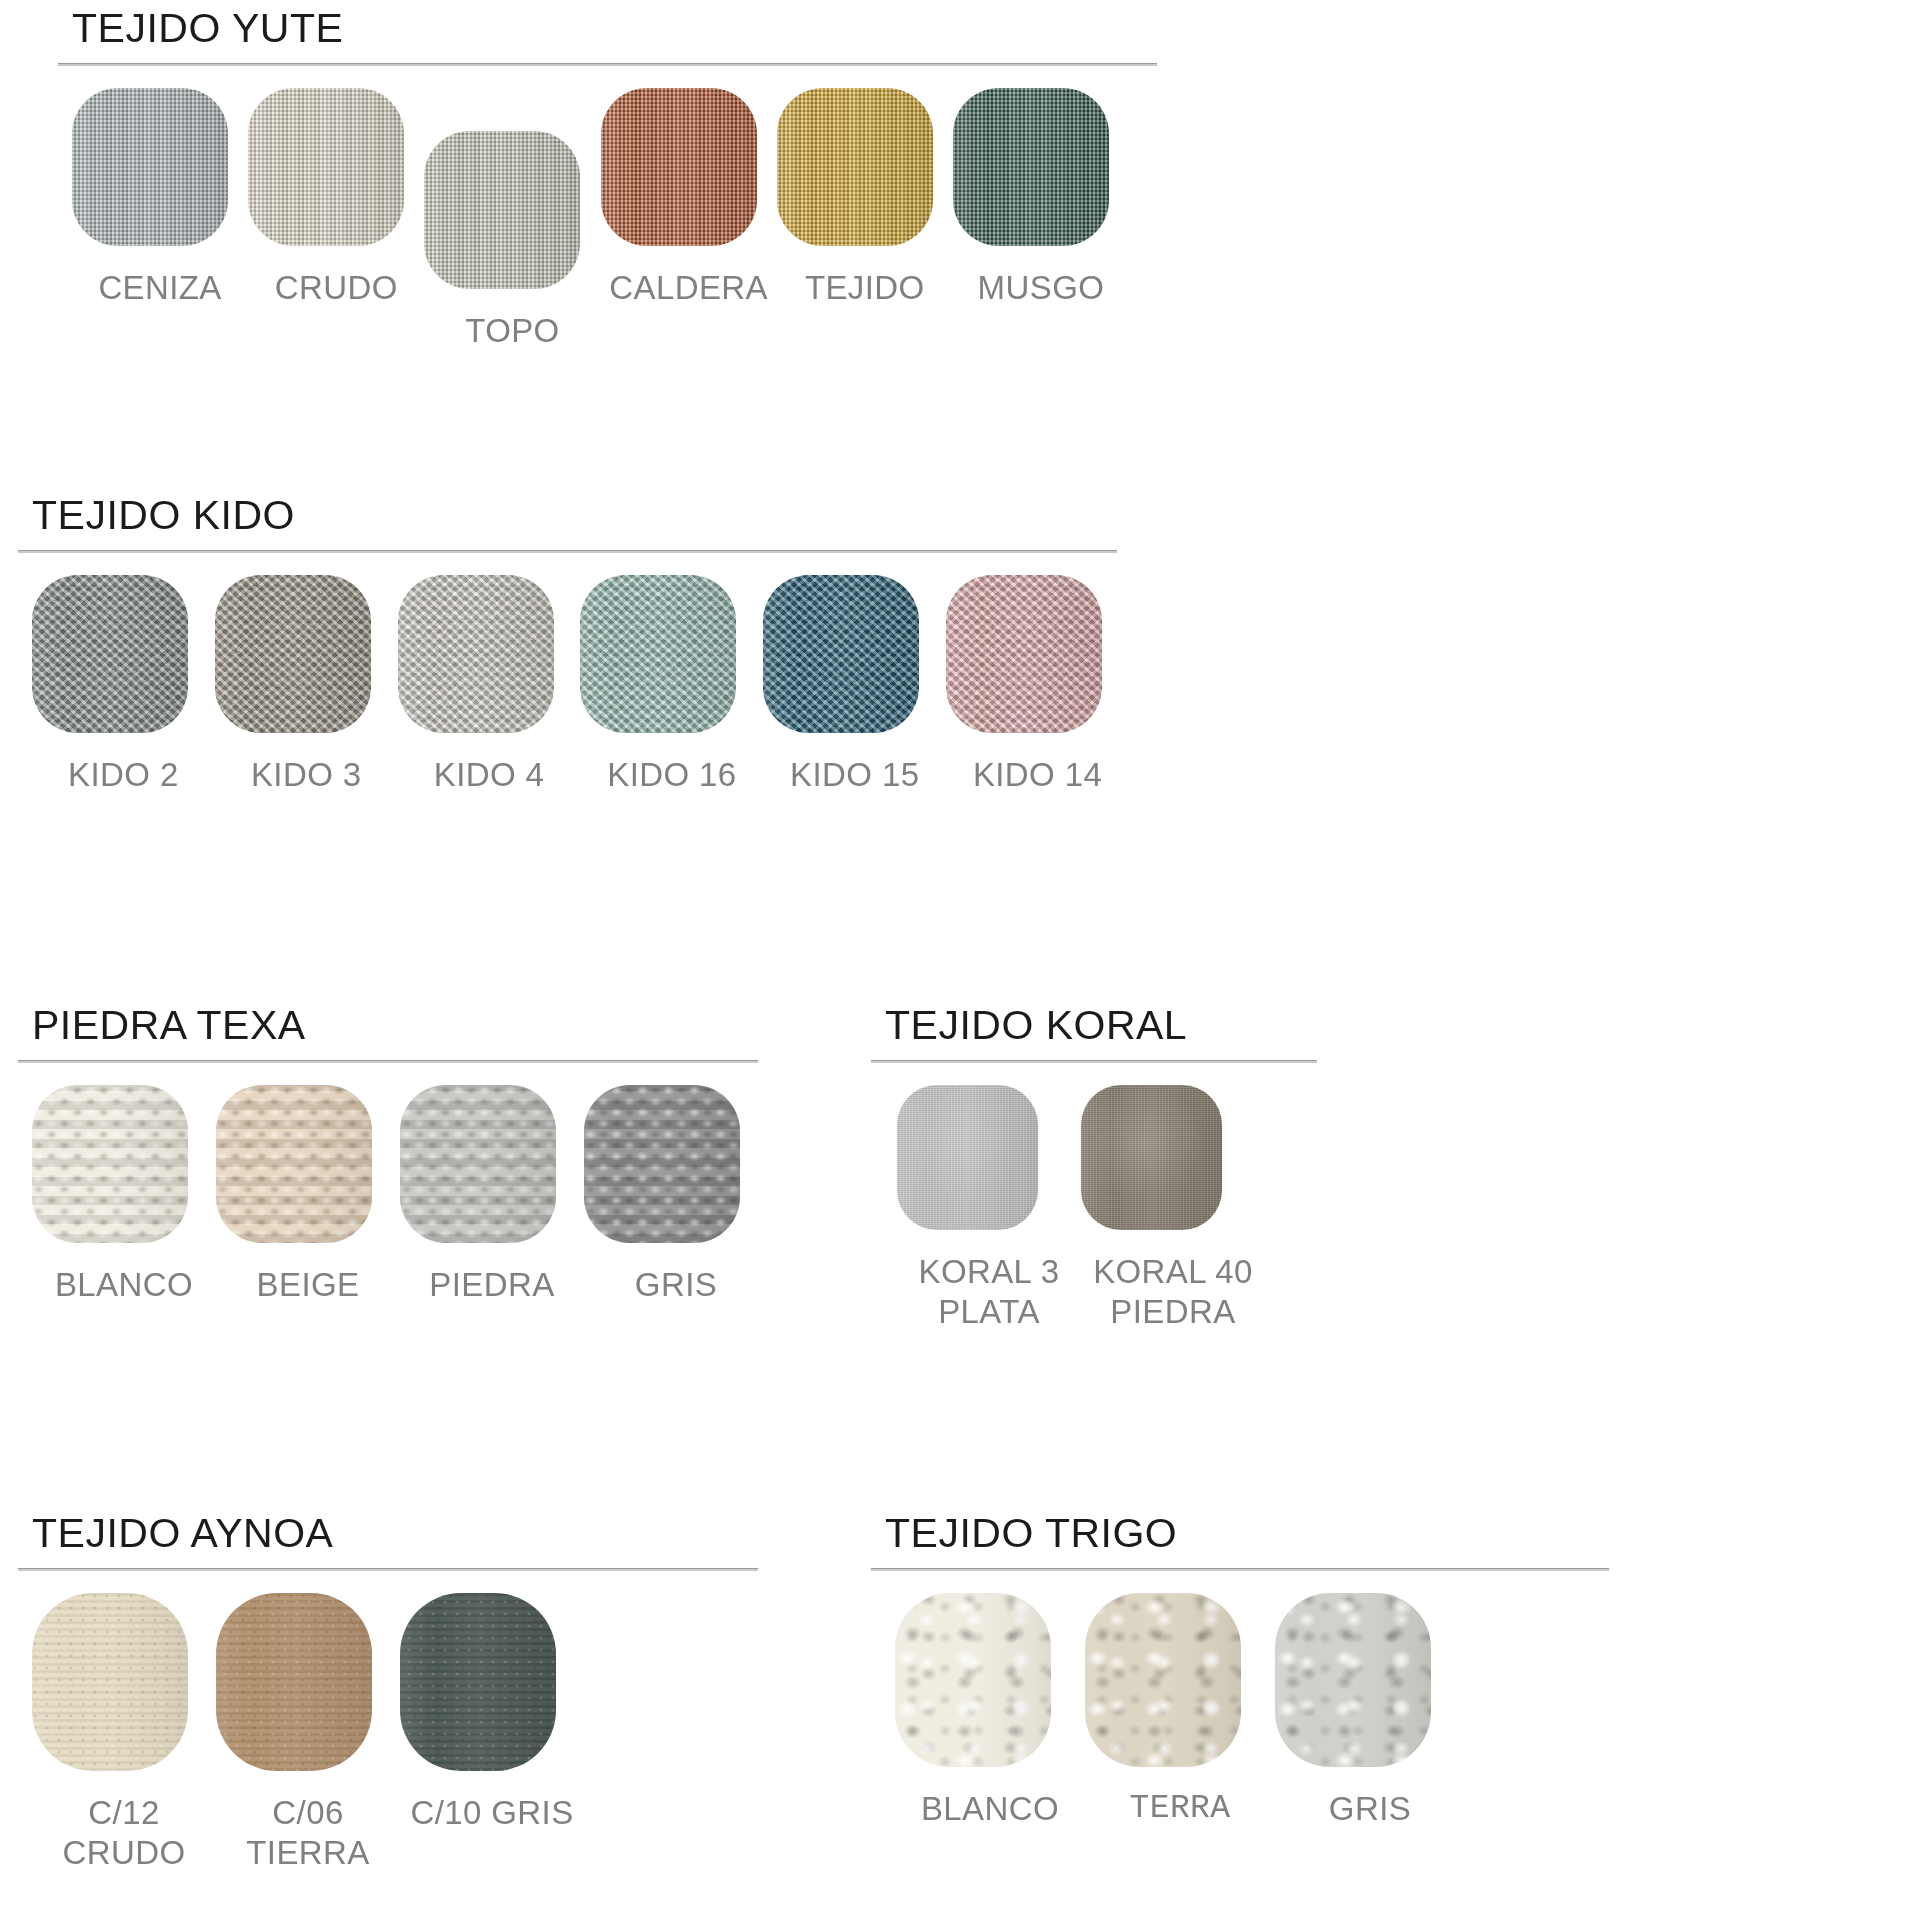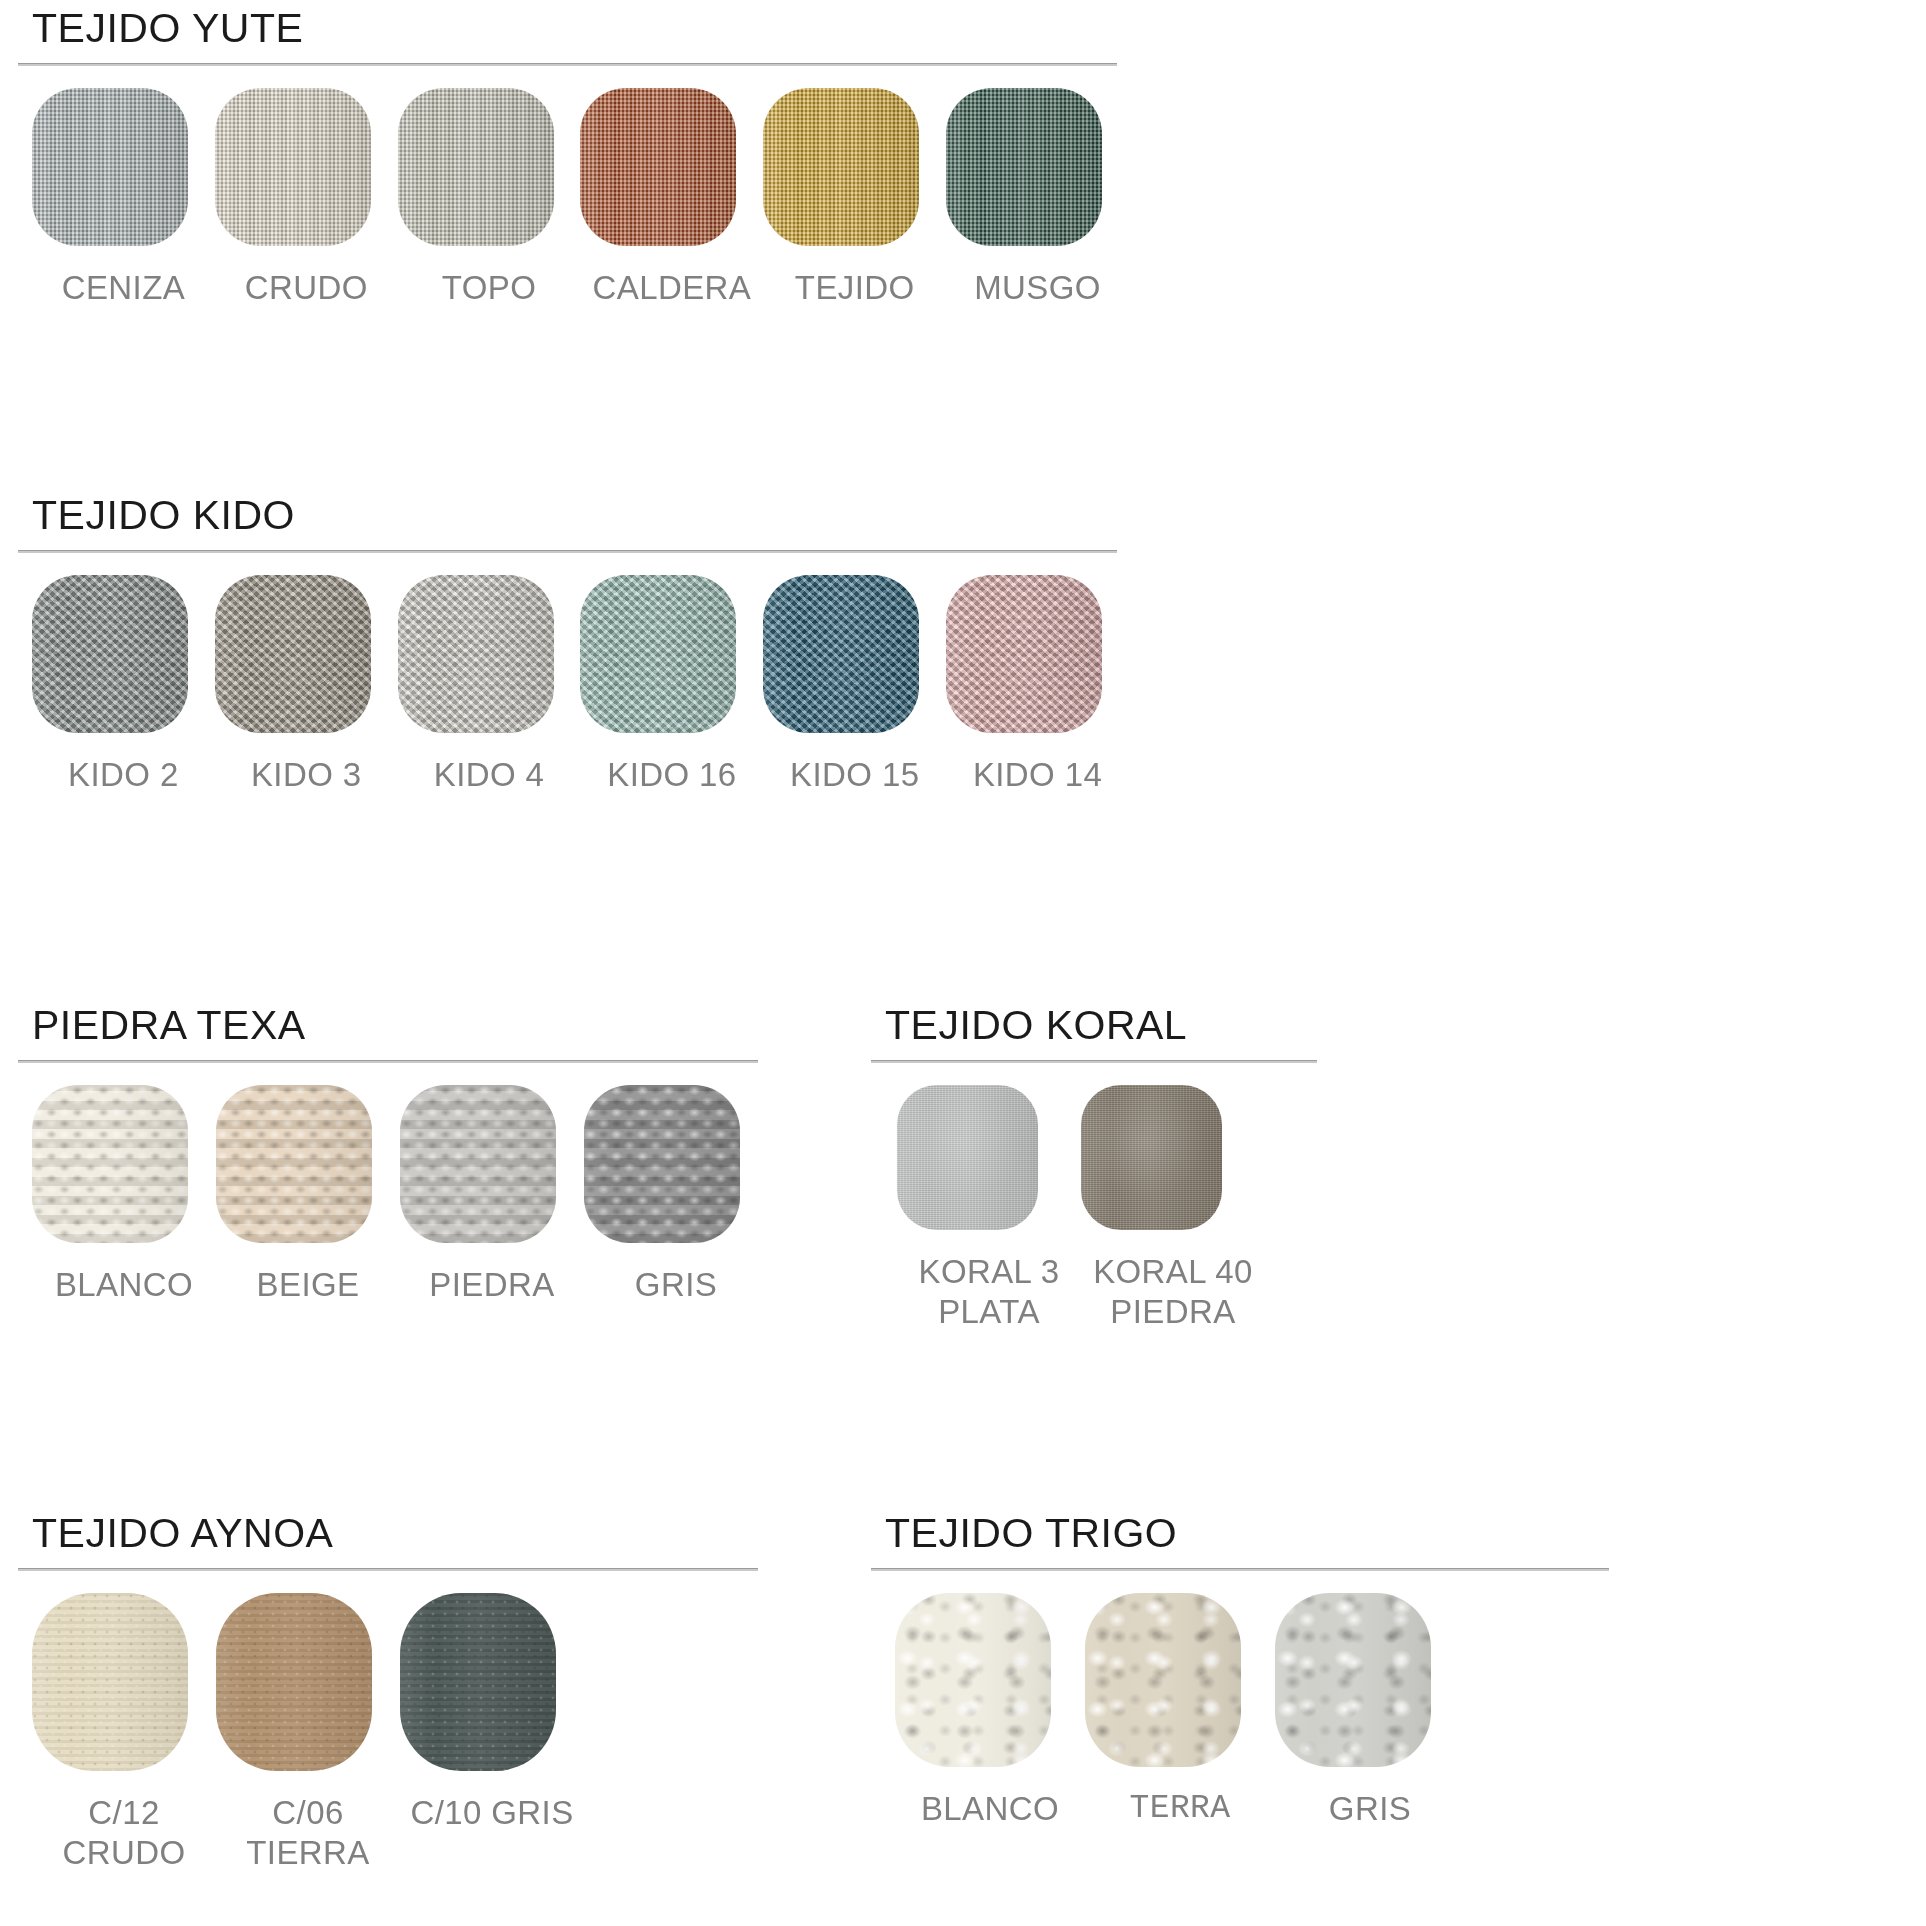--- a/index.html
+++ b/index.html
@@ -152,33 +152,33 @@
       radial-gradient(ellipse 10px 9px at 52% 44%, rgba(0,0,0,0.13) 0%, rgba(0,0,0,0) 72%);
     background-size: 57px 51px, 47px 43px, 41px 37px, 52px 49px, 33px 31px;
   }
 </style>
 </head>
 <body>
 
 <div class="page">
 
   <div class="band" style="position:absolute; left:0; top:8px; width:1927px;">
-    <div class="section" style="width:1129px;">
+    <div class="section" style="width:1129px;padding-left:40px;">
       <div class="section-title">TEJIDO YUTE</div>
       <div class="section-rule" style="width:1099px; margin-left:18px;"></div>
       <div class="swatch-row">
         <div class="swatch-cell" style="width:184px;">
           <div class="swatch tex-yute" style="width:156px;height:158px;background-color:#a7b0b1;"></div>
           <div class="swatch-label">CENIZA</div>
         </div>
         <div class="swatch-cell" style="width:184px;">
           <div class="swatch tex-yute" style="width:156px;height:158px;background-color:#ddd6c5;"></div>
           <div class="swatch-label">CRUDO</div>
         </div>
-        <div class="swatch-cell" style="width:184px;">
+        <div class="swatch-cell" style="width:184px;margin-top:43px;">
           <div class="swatch tex-yute" style="width:156px;height:158px;background-color:#c3c2b3;"></div>
           <div class="swatch-label">TOPO</div>
         </div>
         <div class="swatch-cell" style="width:184px;">
           <div class="swatch tex-yute" style="width:156px;height:158px;background-color:#ab4a22;"></div>
           <div class="swatch-label">CALDERA</div>
         </div>
         <div class="swatch-cell" style="width:184px;">
           <div class="swatch tex-yute" style="width:156px;height:158px;background-color:#cfa024;"></div>
           <div class="swatch-label">TEJIDO</div>

